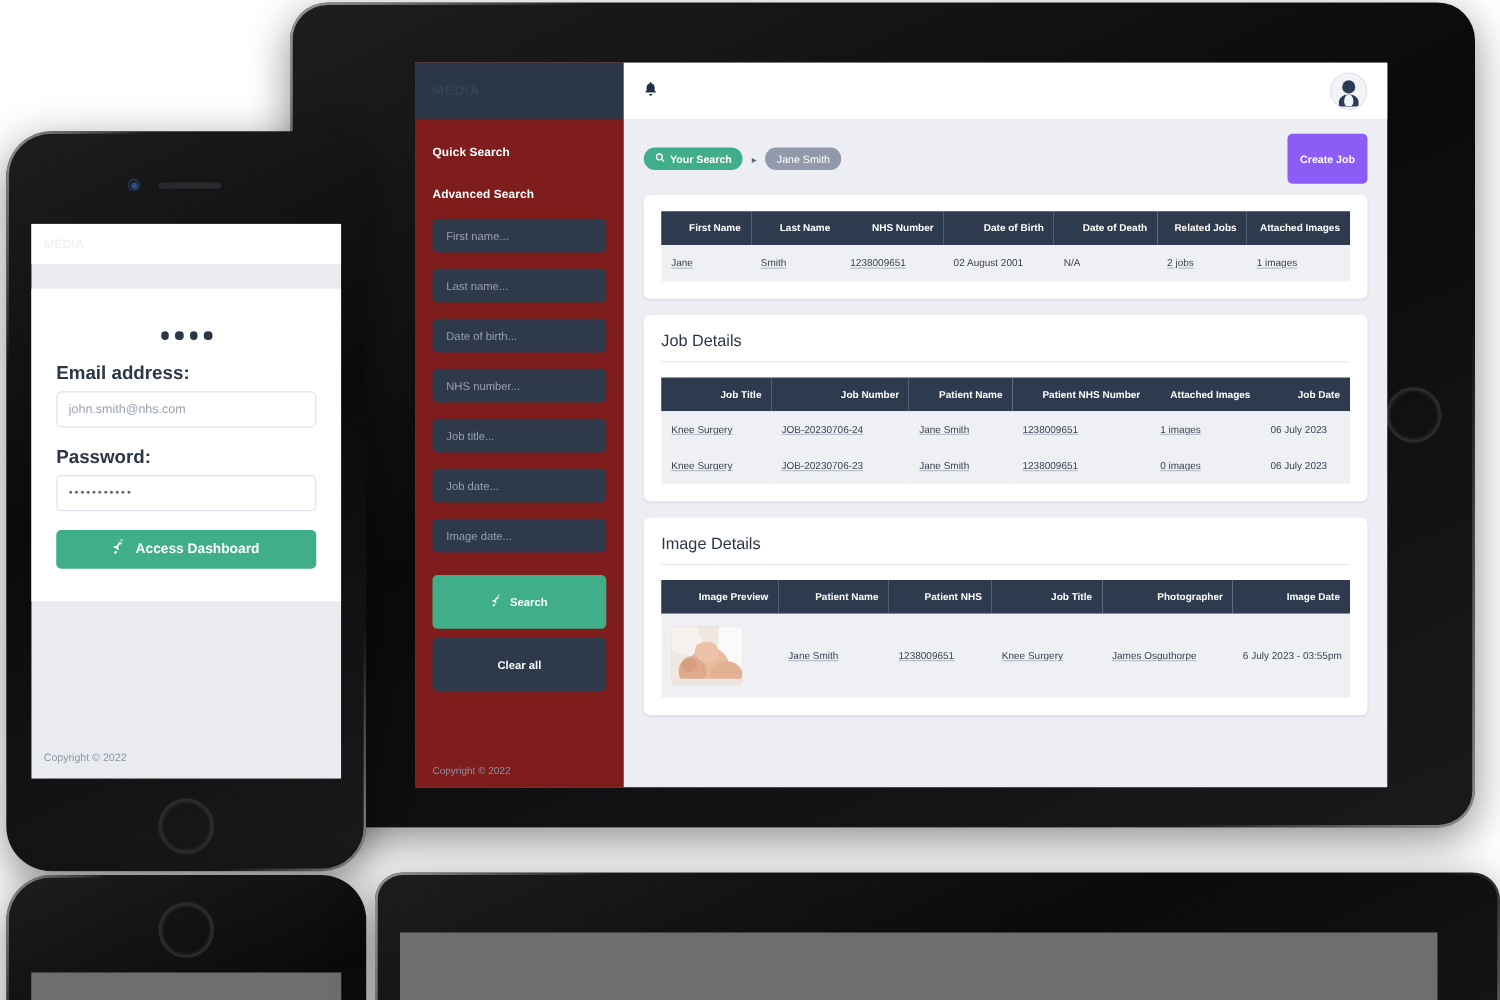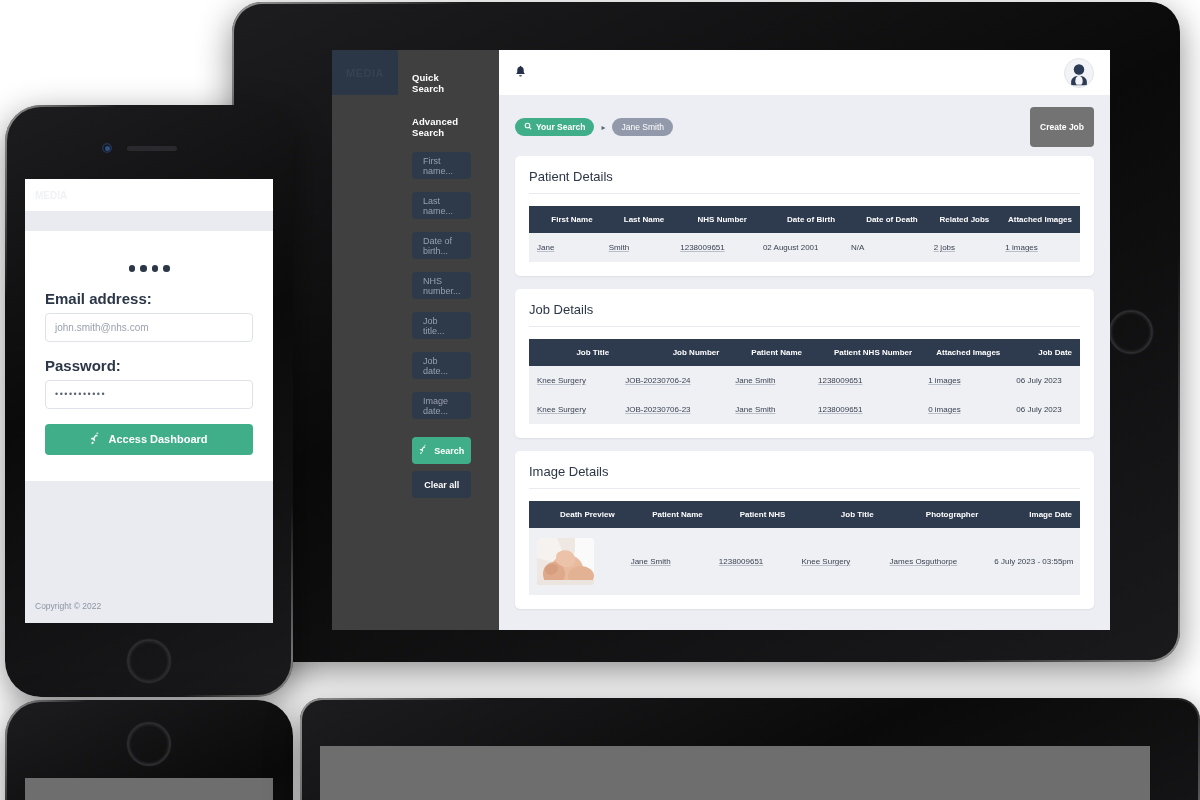--- a/index.html
+++ b/index.html
@@ -38,22 +38,22 @@
   #tablet { left: 232px; top: 2px; width: 948px; height: 660px; }
   #tablet .bezel { border-radius: 30px; }
   #tablet .screen { left: 100px; top: 48px; width: 778px; height: 580px; }
   #tablet .home-btn { width: 44px; height: 44px; right: 27px; top: 308px; }
   #tablet .cam { position: absolute; left: 46px; top: 322px; width: 7px; height: 7px;
                  border-radius: 50%; background: #2a2a2e; }
 
   
   .app { display: flex; width: 100%; height: 100%; background: #eceef3; }
   .sidebar {
-    width: 167px; flex: 0 0 167px; background: #404040;
-    display: flex; 
+    width: 167px; flex: 0 0 167px; background: #7f1d1d;
+    display: flex; flex-direction: column;
   }
   .sb-brand {
     height: 45px; background: #2b3647; display: flex; align-items: center;
     padding: 0 14px;
   }
   .sb-brand .logo-ghost {
     font-size: 11px; font-weight: 700; letter-spacing: .5px;
     color: rgba(255,255,255,.055);
   }
   .sb-body { padding: 22px 14px 0 14px; flex: 1; }
@@ -61,21 +61,21 @@
     color: #fff; font-size: 9.5px; font-weight: 700; margin-bottom: 22px;
     letter-spacing: .1px;
   }
   .sb-heading.adv { margin-bottom: 14px; }
   .sb-input {
     height: 27px; background: #2e3949; border-radius: 4px;
     display: flex; align-items: center; padding: 12px 11px;
     margin-bottom: 13px; color: #97a0b0; font-size: 9px;
   }
   .sb-btn {
-    height: 27px; border-radius: 4px; display: flex; align-items: center;
+    height: 43px; border-radius: 4px; display: flex; align-items: center;
     justify-content: center; gap: 6px; font-size: 9px; font-weight: 700;
     color: #fff; margin-top: 5px;
   }
   .sb-btn.search { background: #3fae89; margin-top: 18px; }
   .sb-btn.clear { background: #2e3949; margin-top: 7px; }
   .sb-foot {
     height: 27px; display: flex; align-items: center; padding: 0 14px;
     color: #8892a2; font-size: 8px;
   }
 
@@ -96,21 +96,21 @@
   }
   .crumbs { display: flex; align-items: center; gap: 7px; }
   .pill {
     border-radius: 11px; height: 18px; display: inline-flex; align-items: center;
     gap: 4px; padding: 0 9px; font-size: 8.5px; font-weight: 700; color: #fff;
   }
   .pill.green { background: #3fae89; }
   .pill.slate { background: #9199ab; font-weight: 400; }
   .crumb-sep { color: #5d6678; font-size: 8px; }
   .btn-dark {
-    background: #737373; color: #fff; border-radius: 4px;
+    background: #8b5cf6; color: #fff; border-radius: 4px;
     font-size: 8.5px; font-weight: 700; padding: 15px 10px;
   }
 
   .scrollarea { flex: 1; overflow: hidden; padding: 0 16px; }
   .card {
     background: #fff; border-radius: 5px; padding: 13px 14px 14px 14px;
     margin-bottom: 13px; box-shadow: 0 1px 2px rgba(20,30,50,.07);
   }
   .card-title {
     font-size: 13px; color: #2b3647; font-weight: 400;
@@ -276,21 +276,20 @@
               </span>
               <span class="crumb-sep">▸</span>
               <span class="pill slate">Jane Smith</span>
             </div>
             <span class="btn-dark">Create Job</span>
           </div>
 
           <div class="scrollarea">
 
             <div class="card">
-              <div class="card-title">Patient Details</div>
               <table class="dt">
                 <colgroup>
                     <col style="width:13%">
                     <col style="width:13%">
                     <col style="width:15%">
                     <col style="width:16%">
                     <col style="width:15%">
                     <col style="width:13%">
                     <col style="width:15%">
                   </colgroup>
@@ -367,21 +366,21 @@
                 <colgroup>
                     <col style="width:17%">
                     <col style="width:16%">
                     <col style="width:15%">
                     <col style="width:16%">
                     <col style="width:19%">
                     <col style="width:17%">
                   </colgroup>
                 <thead>
                     <tr>
-                  <th>Death Preview</th>
+                  <th>Image Preview</th>
                   <th>Patient Name</th>
                   <th>Patient NHS</th>
                   <th>Job Title</th>
                   <th>Photographer</th>
                   <th>Image Date</th>
                 </tr>
                   </thead>
                 <tbody>
                     <tr>
                   <td>

